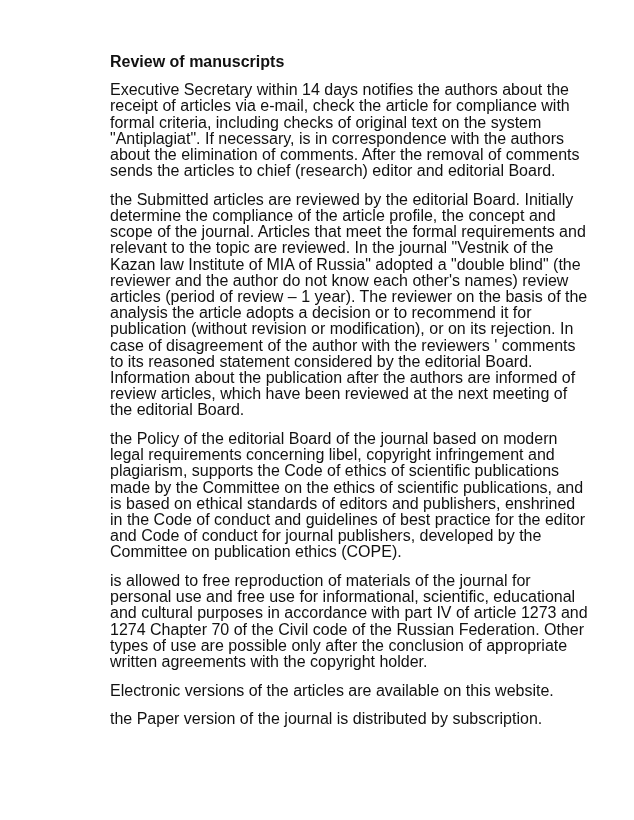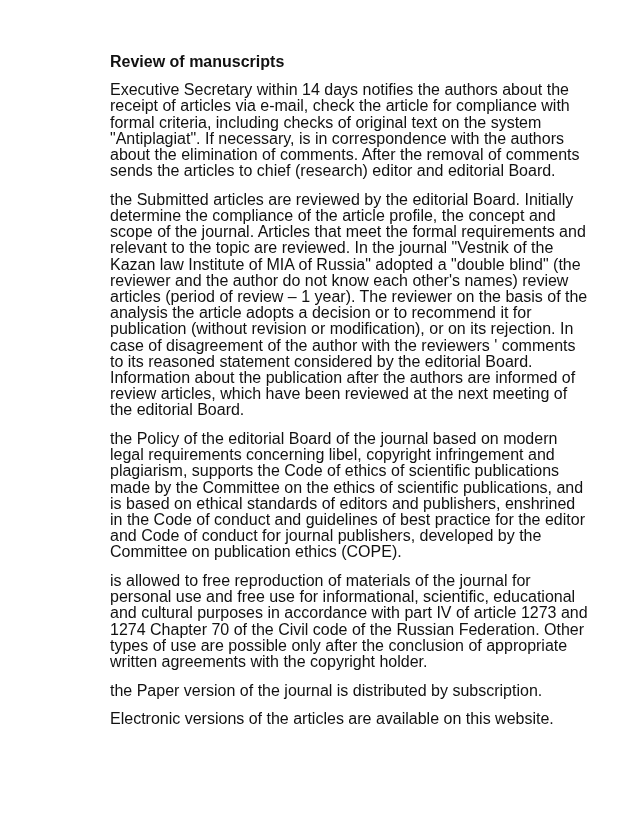--- a/index.html
+++ b/index.html
@@ -33,15 +33,15 @@
   </style>
 </head>
 <body>
 
 <div class="page">
   <p class="title">Review of manuscripts</p>
   <p class="para">Executive Secretary within 14 days notifies the authors about the receipt of articles via e-mail, check the article for compliance with formal criteria, including checks of original text on the system "Antiplagiat". If necessary, is in correspondence with the authors about the elimination of comments. After the removal of comments sends the articles to chief (research) editor and editorial Board.</p>
   <p class="para">the Submitted articles are reviewed by the editorial Board. Initially determine the compliance of the article profile, the concept and scope of the journal. Articles that meet the formal requirements and relevant to the topic are reviewed. In the journal "Vestnik of the Kazan law Institute of MIA of Russia" adopted a "double blind" (the reviewer and the author do not know each other's names) review articles (period of review – 1 year). The reviewer on the basis of the analysis the article adopts a decision or to recommend it for publication (without revision or modification), or on its rejection. In case of disagreement of the author with the reviewers ' comments to its reasoned statement considered by the editorial Board. Information about the publication after the authors are informed of review articles, which have been reviewed at the next meeting of the editorial Board.</p>
   <p class="para">the Policy of the editorial Board of the journal based on modern legal requirements concerning libel, copyright infringement and plagiarism, supports the Code of ethics of scientific publications made by the Committee on the ethics of scientific publications, and is based on ethical standards of editors and publishers, enshrined in the Code of conduct and guidelines of best practice for the editor and Code of conduct for journal publishers, developed by the Committee on publication ethics (COPE).</p>
   <p class="para">is allowed to free reproduction of materials of the journal for personal use and free use for informational, scientific, educational and cultural purposes in accordance with part IV of article 1273 and 1274 Chapter 70 of the Civil code of the Russian Federation. Other types of use are possible only after the conclusion of appropriate written agreements with the copyright holder.</p>
+  <p class="para">Electronic versions of the articles are available on this website.</p>
   <p class="para">the Paper version of the journal is distributed by subscription.</p>
-  <p class="para">Electronic versions of the articles are available on this website.</p>
 </div>
 
 </body></html>

